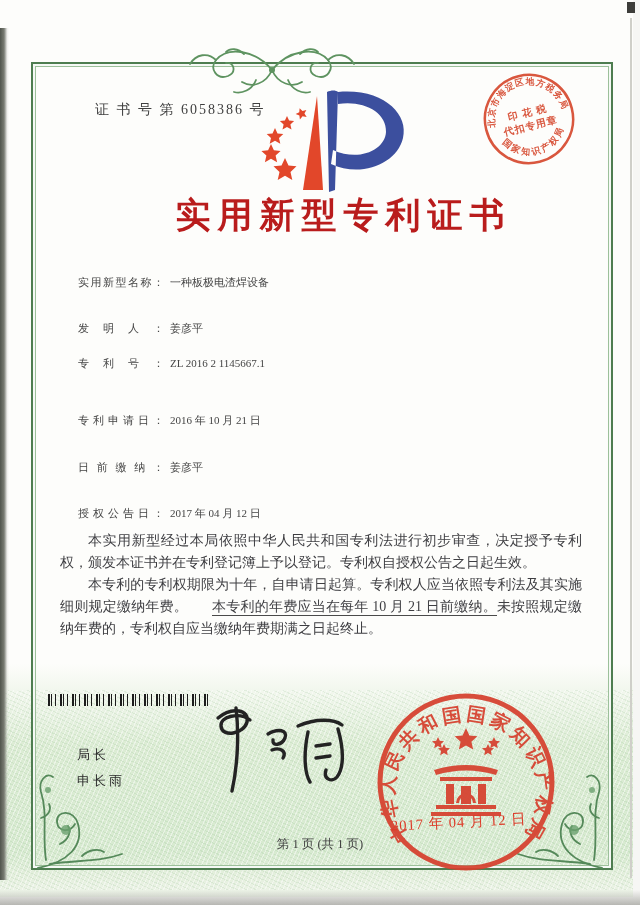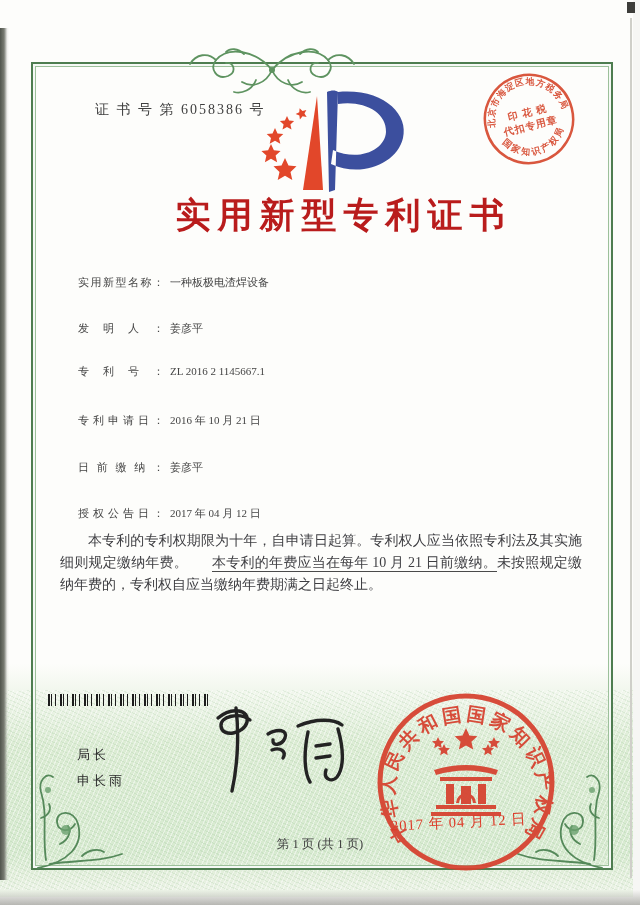--- a/index.html
+++ b/index.html
@@ -121,34 +121,35 @@
 <div class="cert-no">证 书 号 第 6058386 号</div>
 
 <div class="title">实用新型专利证书</div>
 
 <div class="field" style="top:275px">
   <span class="lbl">实用新型名称：</span><span class="val">一种板极电渣焊设备</span>
 </div>
 <div class="field" style="top:321px">
   <span class="lbl">发明人：</span><span class="val">姜彦平</span>
 </div>
-<div class="field" style="top:364px">
+<div class="field" style="top:356px">
   <span class="lbl">专利号：</span><span class="val">ZL 2016 2 1145667.1</span>
 </div>
 <div class="field" style="top:413px">
   <span class="lbl">专利申请日：</span><span class="val">2016 年 10 月 21 日</span>
 </div>
 <div class="field" style="top:460px">
   <span class="lbl">日前缴纳：</span><span class="val">姜彦平</span>
 </div>
 <div class="field" style="top:506px">
   <span class="lbl">授权公告日：</span><span class="val">2017 年 04 月 12 日</span>
 </div>
 
 <div class="paras">
+  <p>本实用新型经过本局依照中华人民共和国专利法进行初步审查，决定授予专利权，颁发本证书并在专利登记簿上予以登记。专利权自授权公告之日起生效。</p>
   <p><span>本专利的专利权期限为十年，自申请日起算。专利权人应当依照专利法及其实施细则规定缴纳年费。</span><span class="u">本专利的年费应当在每年 10 月 21 日前缴纳。</span><span>未按照规定缴纳年费的，专利权自应当缴纳年费期满之日起终止。</span></p>
 </div>
 
 <div class="barcode"></div>
 
 <div class="signoff">
   <div>局长</div>
   <div>申长雨</div>
 </div>
 

